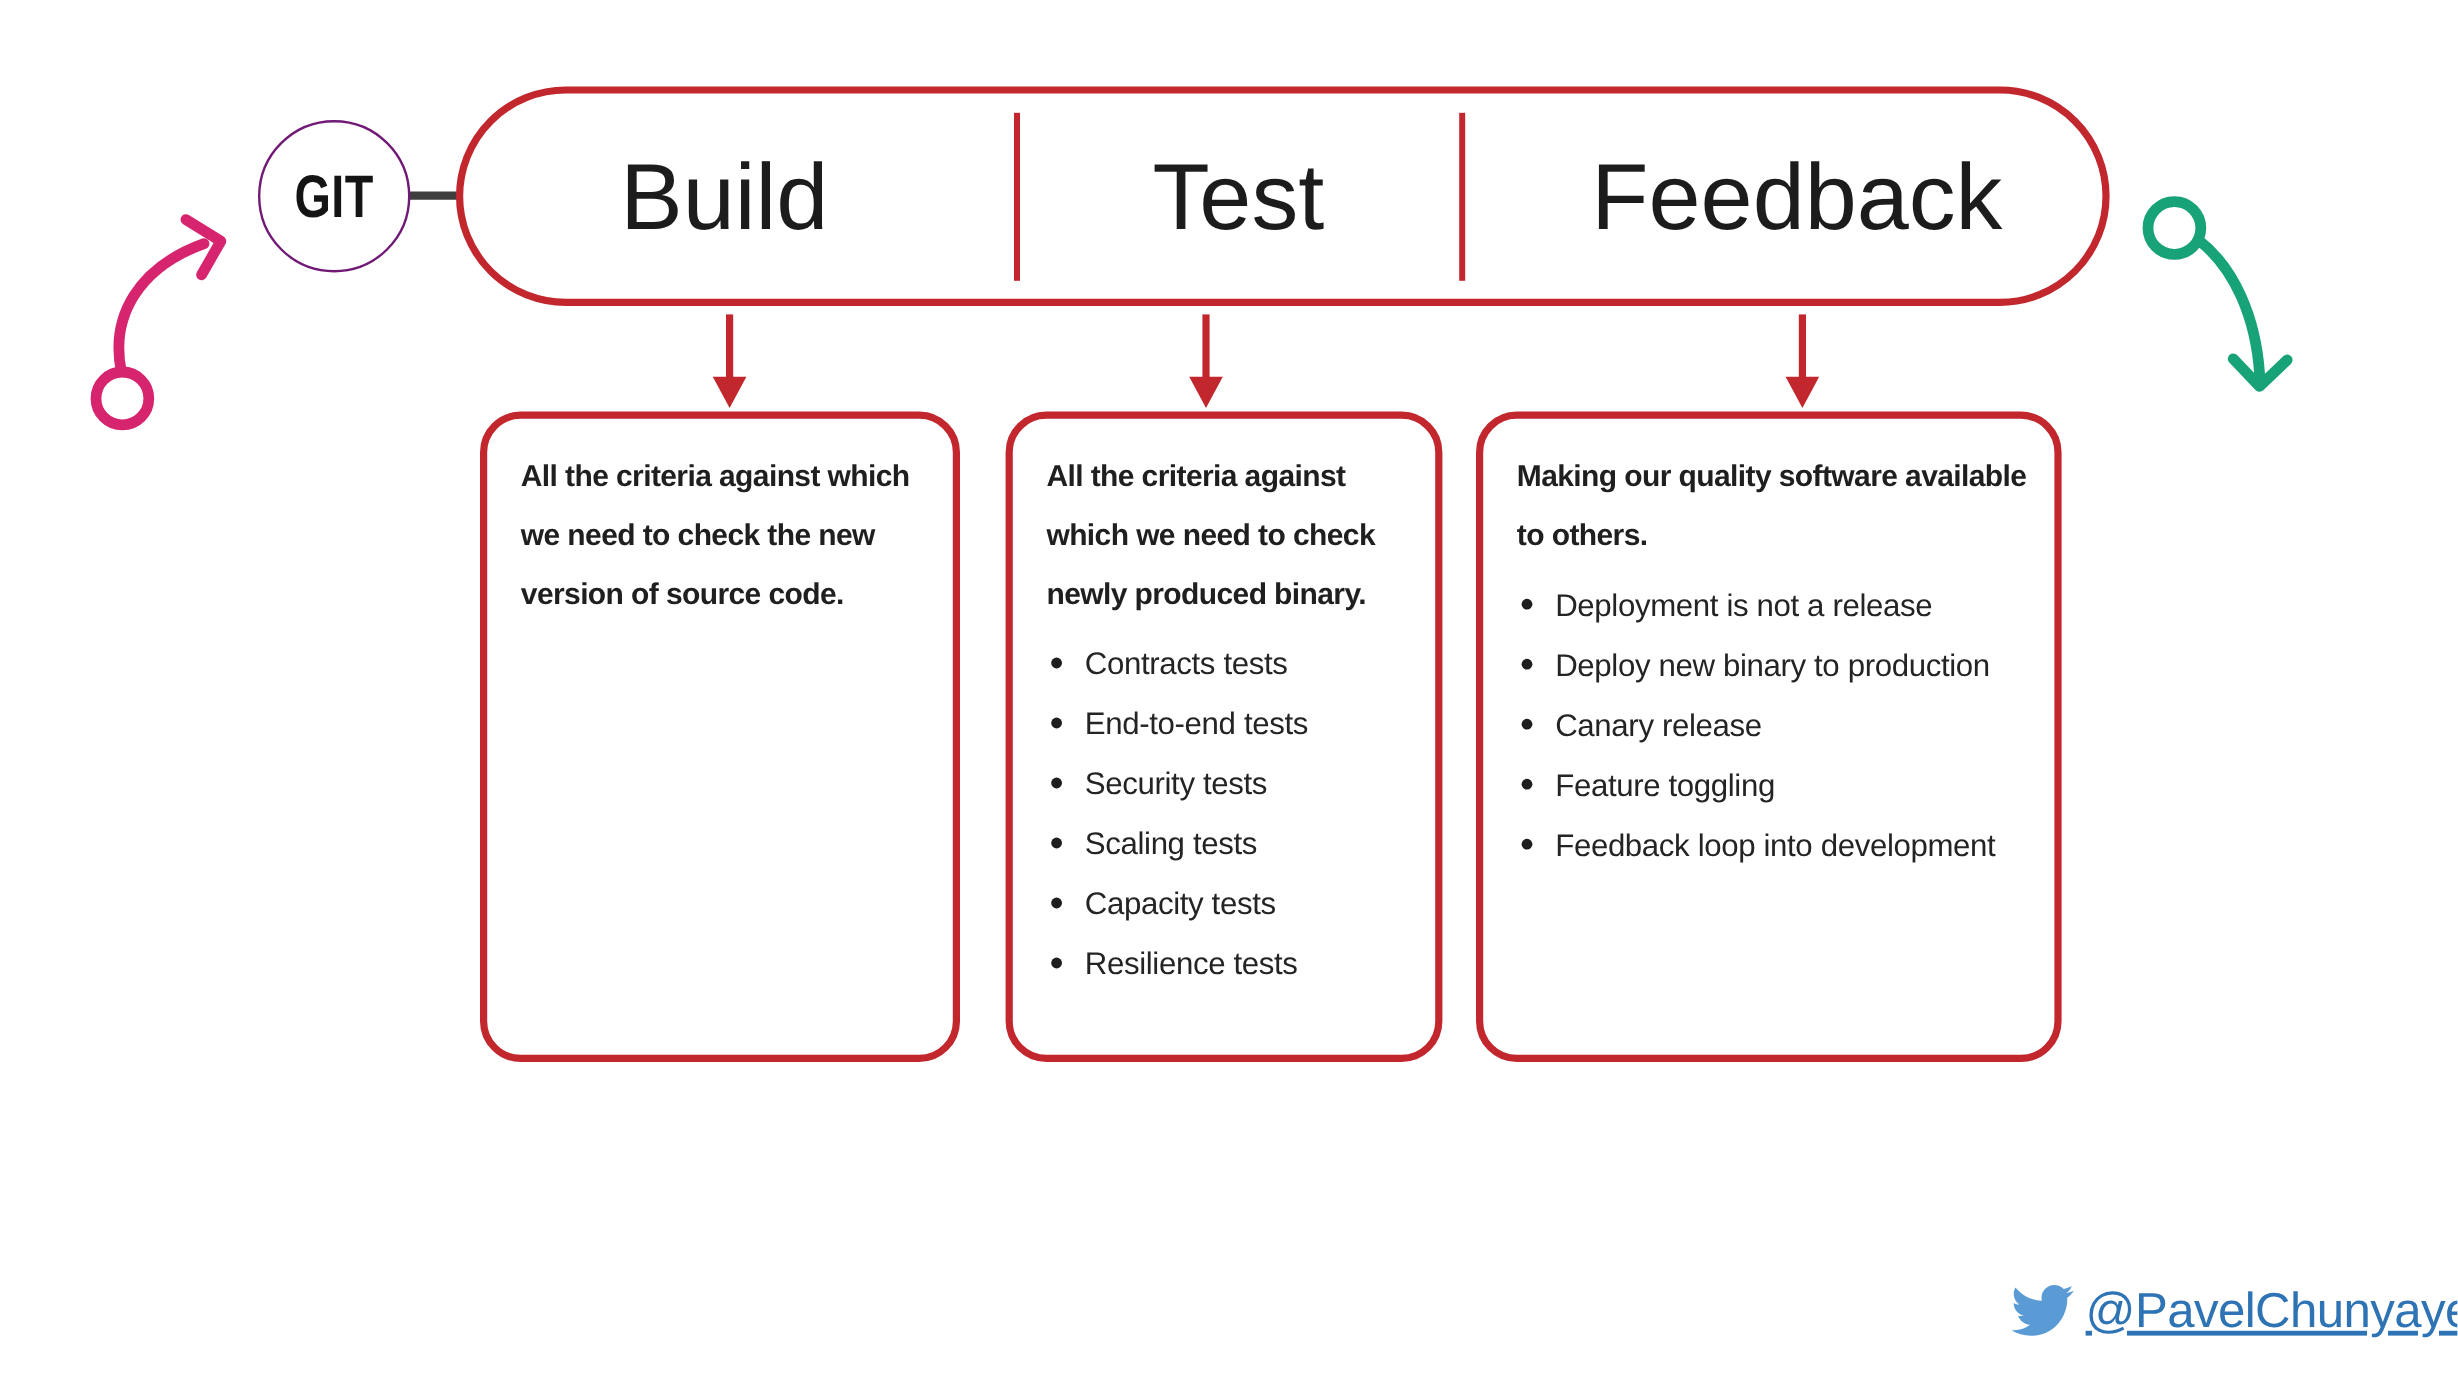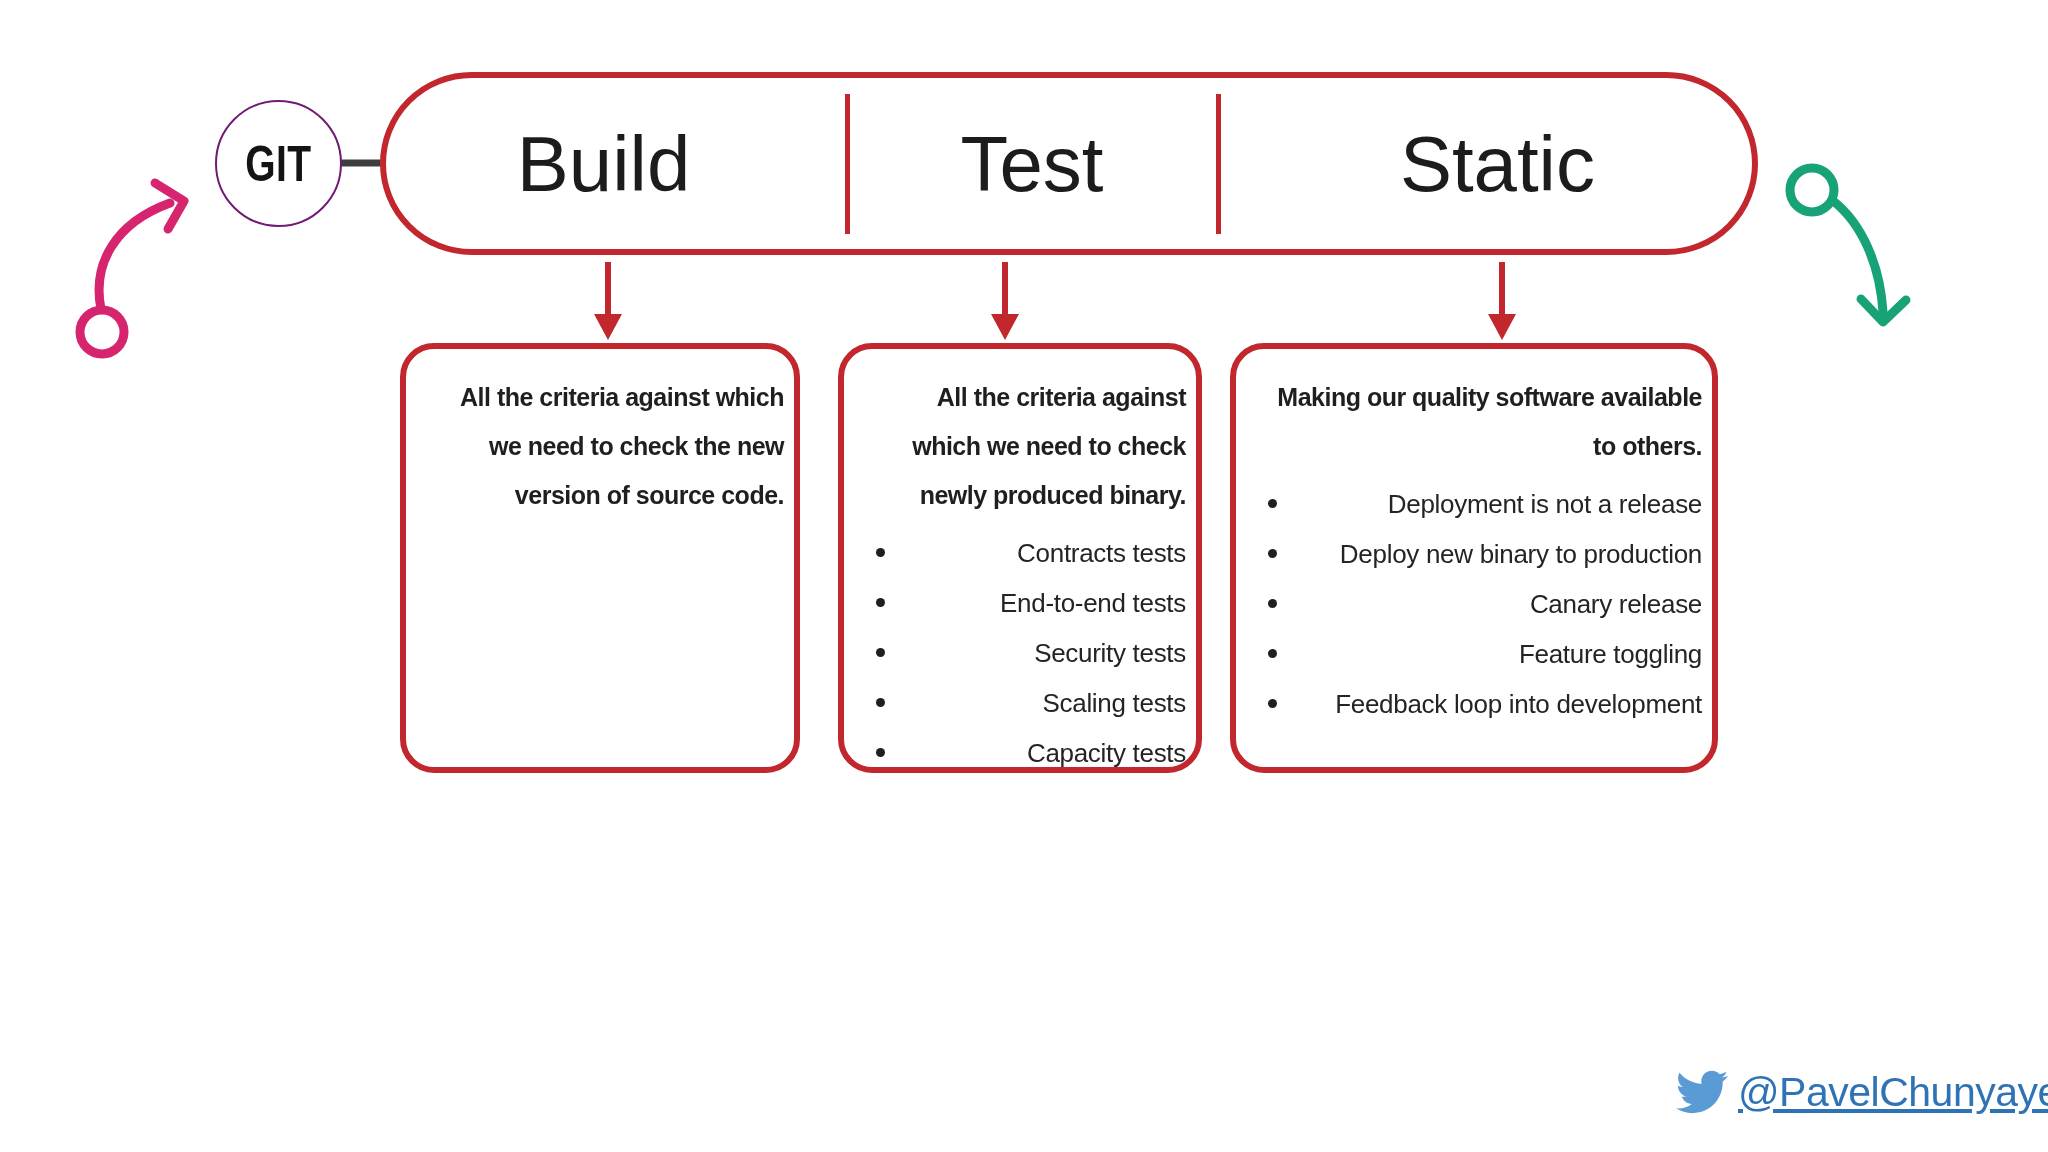--- a/index.html
+++ b/index.html
@@ -43,23 +43,23 @@
     box-sizing:border-box;border:2px solid #701a75;border-radius:50%;
     background:#ffffff;display:flex;align-items:center;justify-content:center;
   }
   .git-label{
     font-weight:bold;font-size:50px;color:#141414;
     transform:scaleX(0.78);letter-spacing:0.5px;
   }
 
   
   .cbox{
-    position:absolute;top:343px;height:430px;
+    position:absolute;top:343px;height:542px;
     box-sizing:border-box;border:6px solid #c1272d;border-radius:34px;
-    background:#ffffff;padding:24px 10px 0 28px;overflow:hidden;text-align:right;
+    background:#ffffff;padding:24px 10px 0 28px;overflow:hidden;
   }
   .cbox.b1{left:400px;width:400px;}
   .cbox.b2{left:838px;width:364px;}
   .cbox.b3{left:1230px;width:488px;}
   .cbox .intro{
     margin:0;font-weight:bold;font-size:25px;line-height:49px;
     letter-spacing:-0.5px;color:#1f1f1f;
   }
   .cbox ul{list-style:none;margin:8px 0 0 0;padding:0;}
   .cbox li{
@@ -121,21 +121,21 @@
   <div class="divider d1"></div>
   <div class="divider d2"></div>
   <div class="stage-labels">
     <div class="stage-cell c1">
       <span class="stage-label">Build</span>
     </div>
     <div class="stage-cell c2">
       <span class="stage-label">Test</span>
     </div>
     <div class="stage-cell c3">
-      <span class="stage-label">Static</span>
+      <span class="stage-label">Feedback</span>
     </div>
   </div>
 
   <div class="git-node">
     <span class="git-label">GIT</span>
   </div>
 
   <div class="cbox b1">
     <p class="intro">All the criteria against which we need to check the new version of source code.</p>
   </div>

